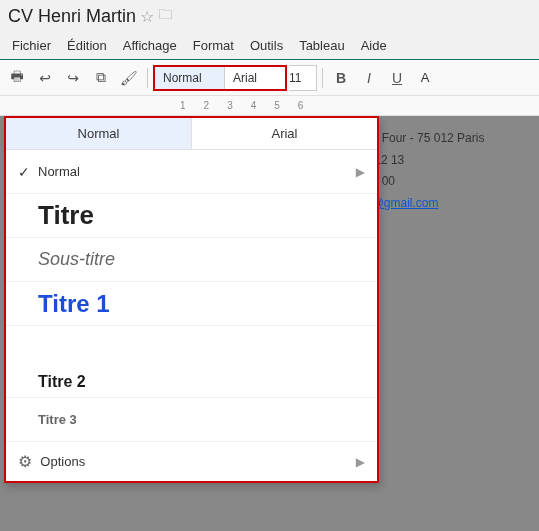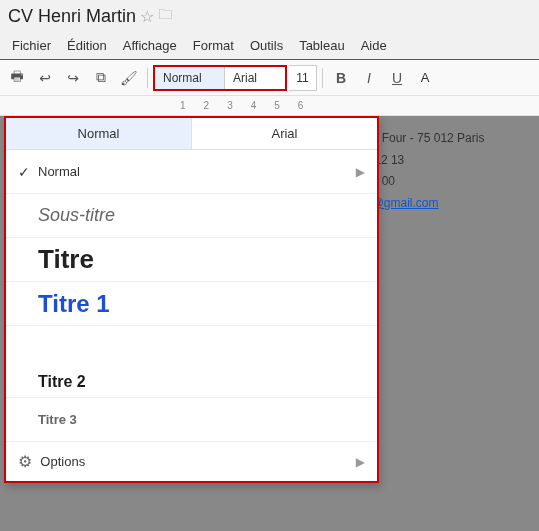--- a/index.html
+++ b/index.html
@@ -115,21 +115,20 @@
       display: flex;
       align-items: center;
       min-width: 60px;
     }
 
     .font-size-input {
       width: 28px;
       height: 26px;
       border: 1px solid #ccc;
       border-left: none;
-      text-align: center;
       font-size: 12px;
       background: white;
       color: #333;
     }
 
     .bold-btn { font-weight: bold; font-size: 14px; }
     .italic-btn { font-style: italic; font-size: 14px; }
     .underline-btn { text-decoration: underline; font-size: 14px; }
     .color-btn { font-size: 13px; color: #333; }
 
@@ -328,26 +327,26 @@
     </div>
 
     <div class="dropdown-item">
       <span class="dropdown-item-check">✓</span>
       <span class="dropdown-item-label style-normal">Normal</span>
       <span class="dropdown-item-arrow">▶</span>
     </div>
 
     <div class="dropdown-item">
       <span class="dropdown-item-check"></span>
+      <span class="dropdown-item-label style-titre">Titre</span>
+    </div>
+
+    <div class="dropdown-item">
+      <span class="dropdown-item-check"></span>
       <span class="dropdown-item-label style-sous-titre">Sous-titre</span>
-    </div>
-
-    <div class="dropdown-item">
-      <span class="dropdown-item-check"></span>
-      <span class="dropdown-item-label style-titre">Titre</span>
     </div>
 
     <div class="dropdown-item">
       <span class="dropdown-item-check"></span>
       <span class="dropdown-item-label style-titre1">Titre 1</span>
     </div>
 
     <div class="dropdown-item">
       <span class="dropdown-item-check"></span>
       <span class="dropdown-item-label style-titre2">Titre 2</span>

